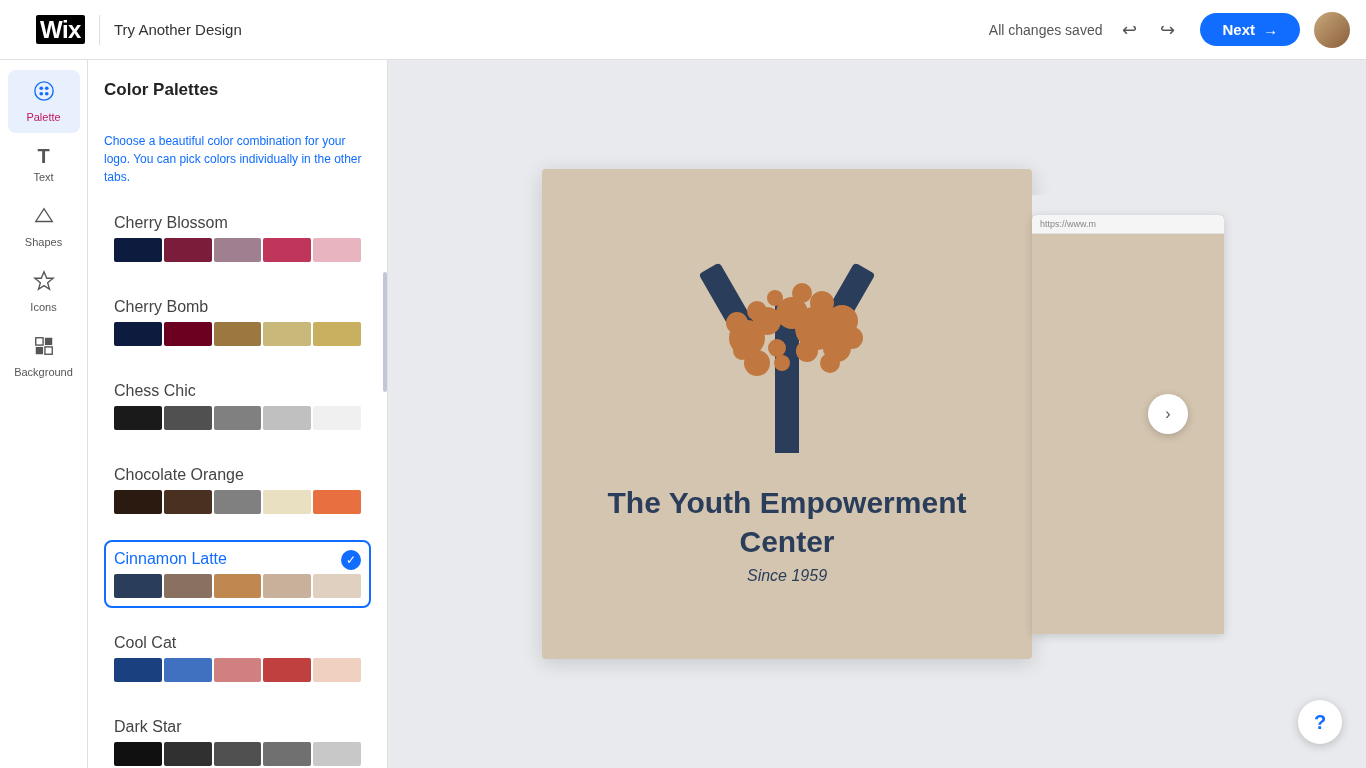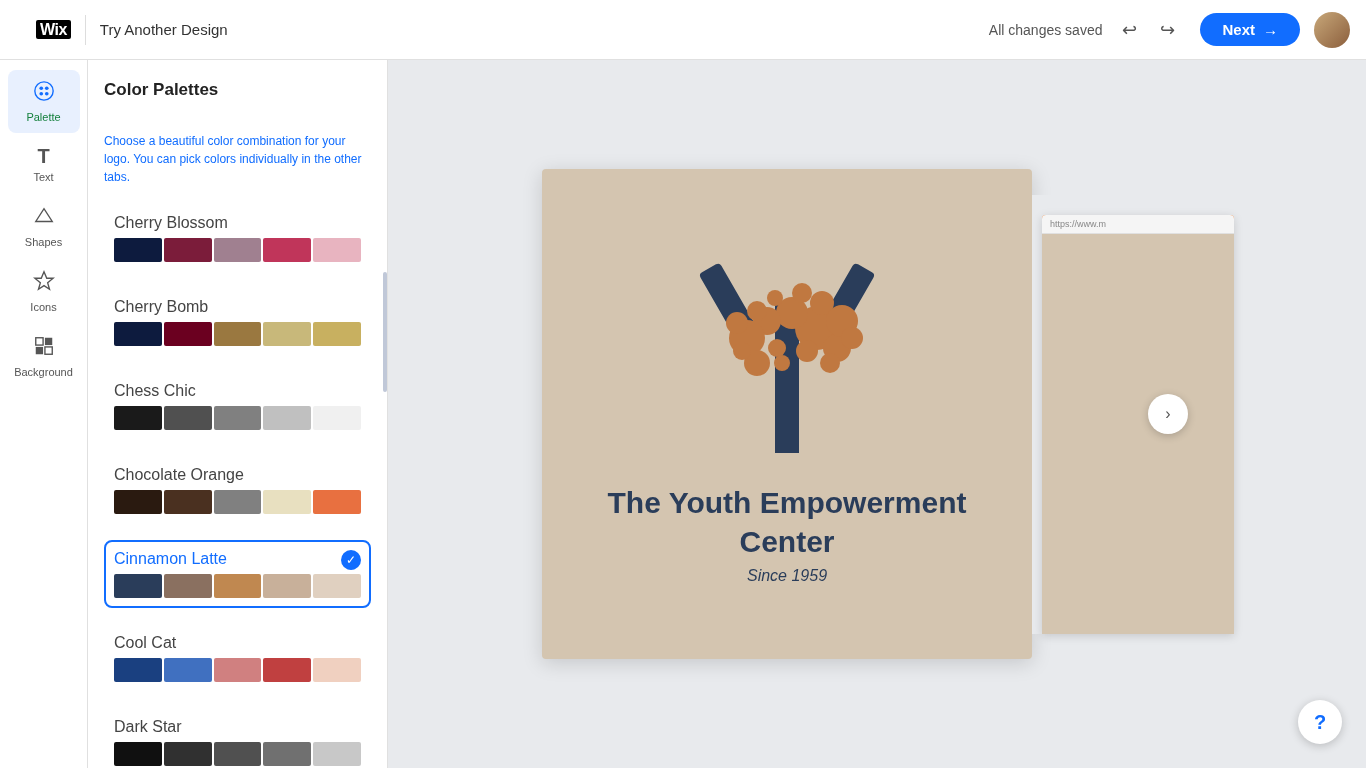--- a/index.html
+++ b/index.html
@@ -40,21 +40,21 @@
     .icon-sidebar {
       width: 88px; background: #fff; border-right: 1px solid #e0e0e0;
       display: flex; flex-direction: column; align-items: center;
       padding-top: 8px; flex-shrink: 0;
     }
     .icon-item {
       display: flex; flex-direction: column; align-items: center;
       padding: 10px 8px; cursor: pointer; border-radius: 8px;
       width: 72px; margin: 2px 0; color: #555;
     }
-    .icon-item.active { background: #e8f0fe; color: #15803d; }
+    .icon-item.active { background: #e8f0fe; color: #be185d; }
     .icon-item .icon-symbol { font-size: 22px; margin-bottom: 3px; }
     .icon-item .icon-label { font-size: 11px; font-weight: 500; }
 
     
     .panel {
       width: 300px; background: #fff; border-right: 1px solid #e0e0e0;
       overflow-y: auto; flex-shrink: 0; position: relative;
     }
     .panel-header { padding: 20px 16px 10px; }
     .panel-header h2 { font-size: 17px; font-weight: 700; color: #222; margin-bottom: 8px; }
@@ -111,21 +111,21 @@
     .logo-text-sub { font-size: 16px; color: #2a3d5a; text-align: center; font-weight: 400; font-style: italic; }
 
     
     .right-preview {
       width: 180px; background: #e8eaed; position: relative;
       display: flex; flex-direction: column; align-items: flex-start;
       justify-content: flex-start; flex-shrink: 0;
     }
     .browser-mockup {
       width: 192px; background: #f97316; border-radius: 4px 4px 0 0;
-      margin-top: 20px; margin-left: 10px; overflow: hidden;
+      margin-top: 20px; margin-left: 0; overflow: hidden;
       box-shadow: 0 2px 10px rgba(0,0,0,0.15);
     }
     .browser-bar {
       background: #f5f5f5; padding: 4px 8px; font-size: 9px; color: #888;
       border-bottom: 1px solid #e0e0e0;
     }
     .browser-content { height: 400px; background: #d4c5b0; }
 
     .nav-arrow {
       position: absolute; right: 24px; top: 50%;
@@ -140,21 +140,21 @@
     .help-btn {
       position: absolute; bottom: 24px; right: 24px;
       width: 44px; height: 44px; background: #fff; border-radius: 50%;
       display: flex; align-items: center; justify-content: center;
       cursor: pointer; box-shadow: 0 2px 10px rgba(0,0,0,0.2);
       font-size: 20px; color: #116dff; font-weight: 700;
       border: none;
     }
 
     
-    .wix-text { font-size: 16px; font-weight: 900; letter-spacing: -0.5px; padding-left: 20px; }
+    .wix-text { font-size: 24px; font-weight: 900; letter-spacing: -0.5px; padding-left: 20px; }
   </style>
 </head>
 <body>
 
 <div class="topbar">
   <div class="wix-text">
     <span style="background:#000;color:#fff;padding:1px 4px;border-radius:2px;">Wix</span>
   </div>
   <div class="topbar-divider"></div>
   <div class="topbar-title">Try Another Design</div>

